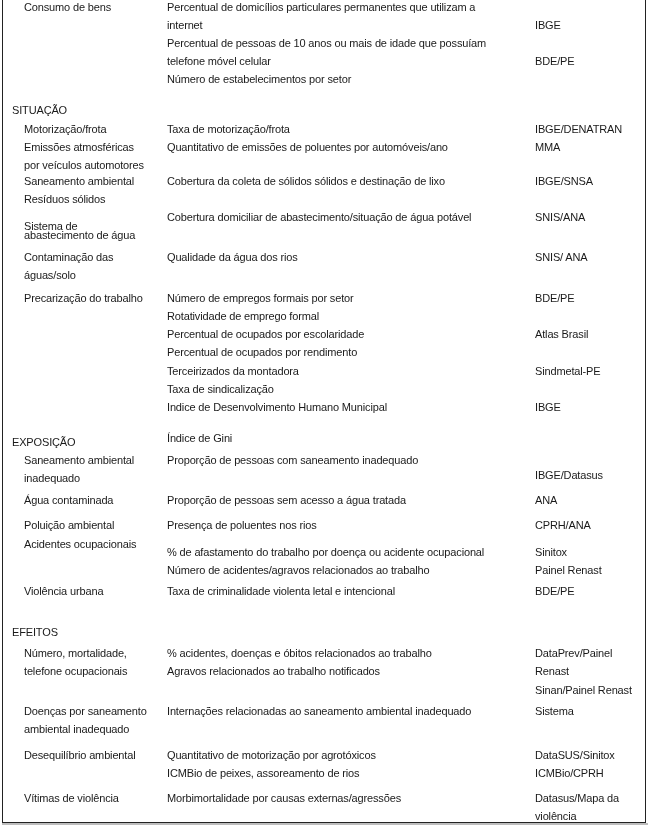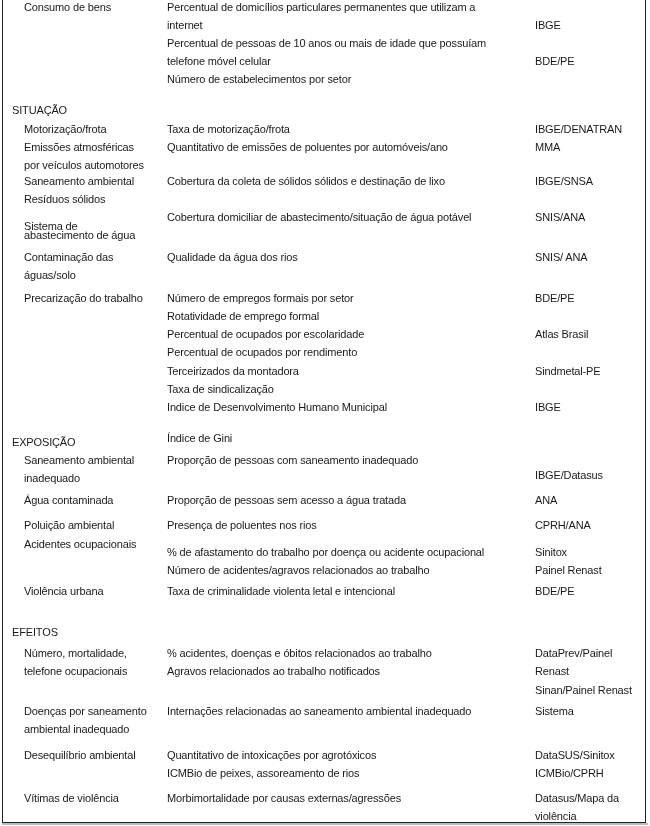--- a/index.html
+++ b/index.html
@@ -103,21 +103,21 @@
 <div class="t c3" style="top:647px">DataPrev/Painel</div>
 <div class="t c3" style="top:665px">Renast</div>
 <div class="t c3" style="top:684px">Sinan/Painel Renast</div>
 
 <div class="t c1" style="top:705px">Doenças por saneamento</div>
 <div class="t c1" style="top:723px">ambiental inadequado</div>
 <div class="t c2" style="top:705px">Internações relacionadas ao saneamento ambiental inadequado</div>
 <div class="t c3" style="top:705px">Sistema</div>
 
 <div class="t c1" style="top:749px">Desequilíbrio ambiental</div>
-<div class="t c2" style="top:749px">Quantitativo de intoxicações por agrotóxicos</div>
+<div class="t c2" style="top:749px">Quantitativo de motorização por agrotóxicos</div>
 <div class="t c3" style="top:749px">DataSUS/Sinitox</div>
 <div class="t c2" style="top:767px">ICMBio de peixes, assoreamento de rios</div>
 <div class="t c3" style="top:767px">ICMBio/CPRH</div>
 
 <div class="t c1" style="top:792px">Vítimas de violência</div>
 <div class="t c2" style="top:792px">Morbimortalidade por causas externas/agressões</div>
 <div class="t c3" style="top:792px">Datasus/Mapa da</div>
 <div class="t c3" style="top:810px">violência</div>
 
 </body></html>

